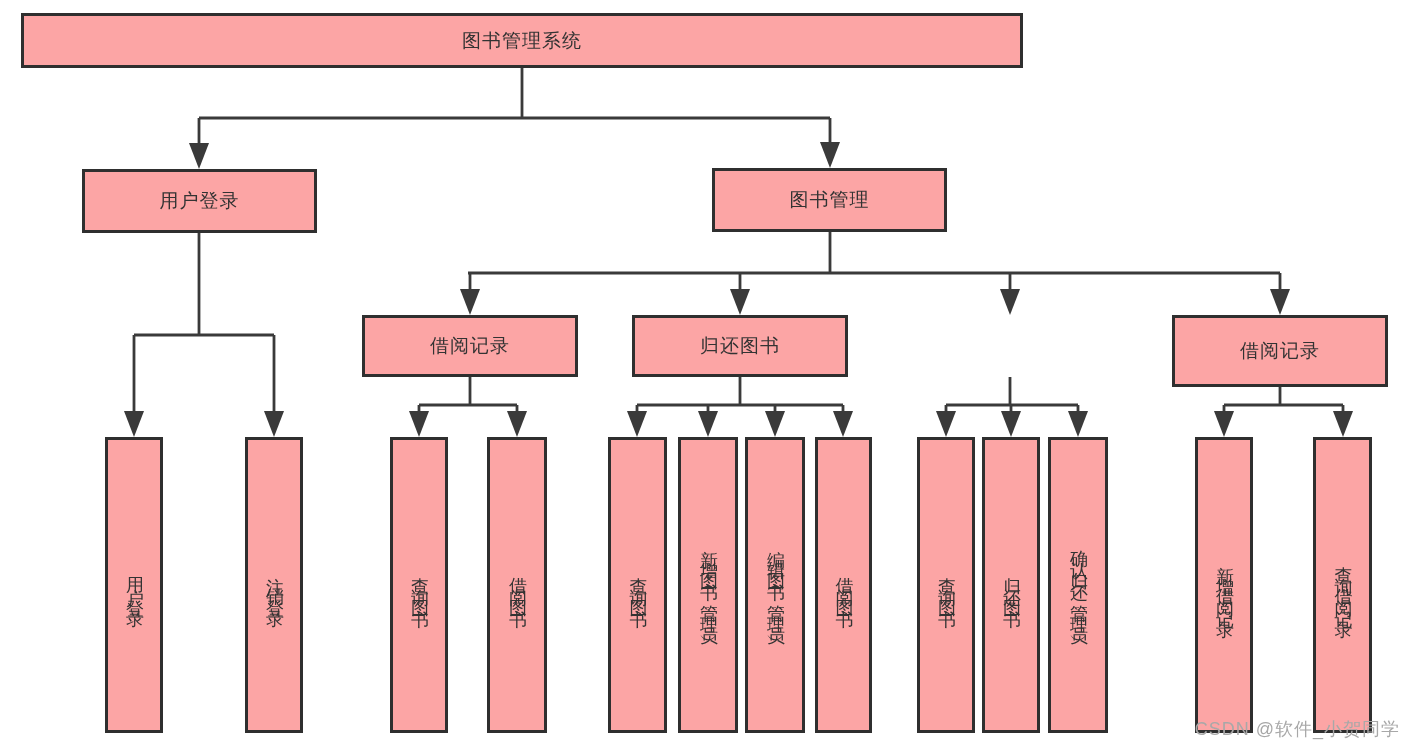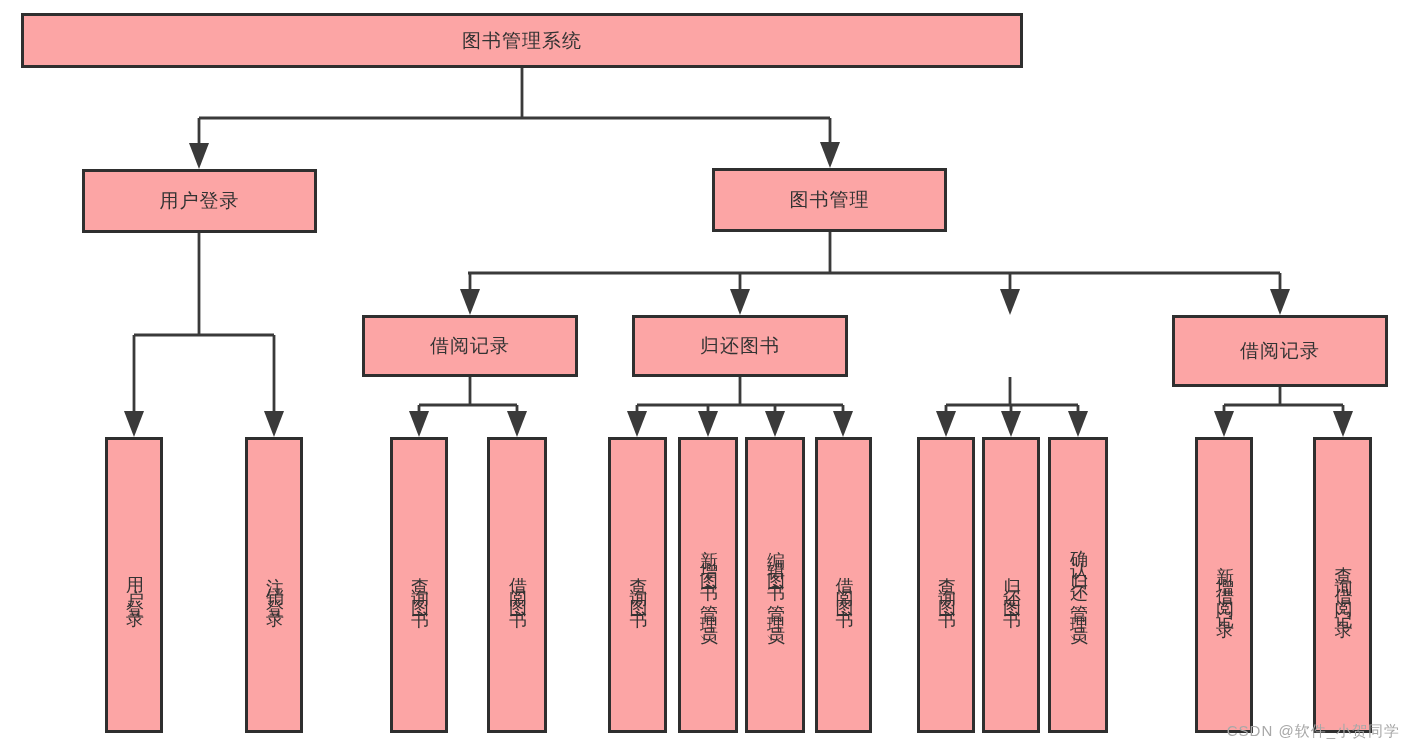--- a/index.html
+++ b/index.html
@@ -30,21 +30,21 @@
     font-size:18px;
     letter-spacing:11px;
     line-height:1;
     white-space:nowrap;
     padding-left:2px;
   }
   .watermark{
     position:absolute;
     right:5px;
     bottom:6px;
-    font-size:15px;
+    font-size:18px;
     color:#a8a8a8;
     letter-spacing:1px;
     z-index:5;
     white-space:nowrap;
   }
 </style>
 </head>
 <body>
 
 <div class="stage">

